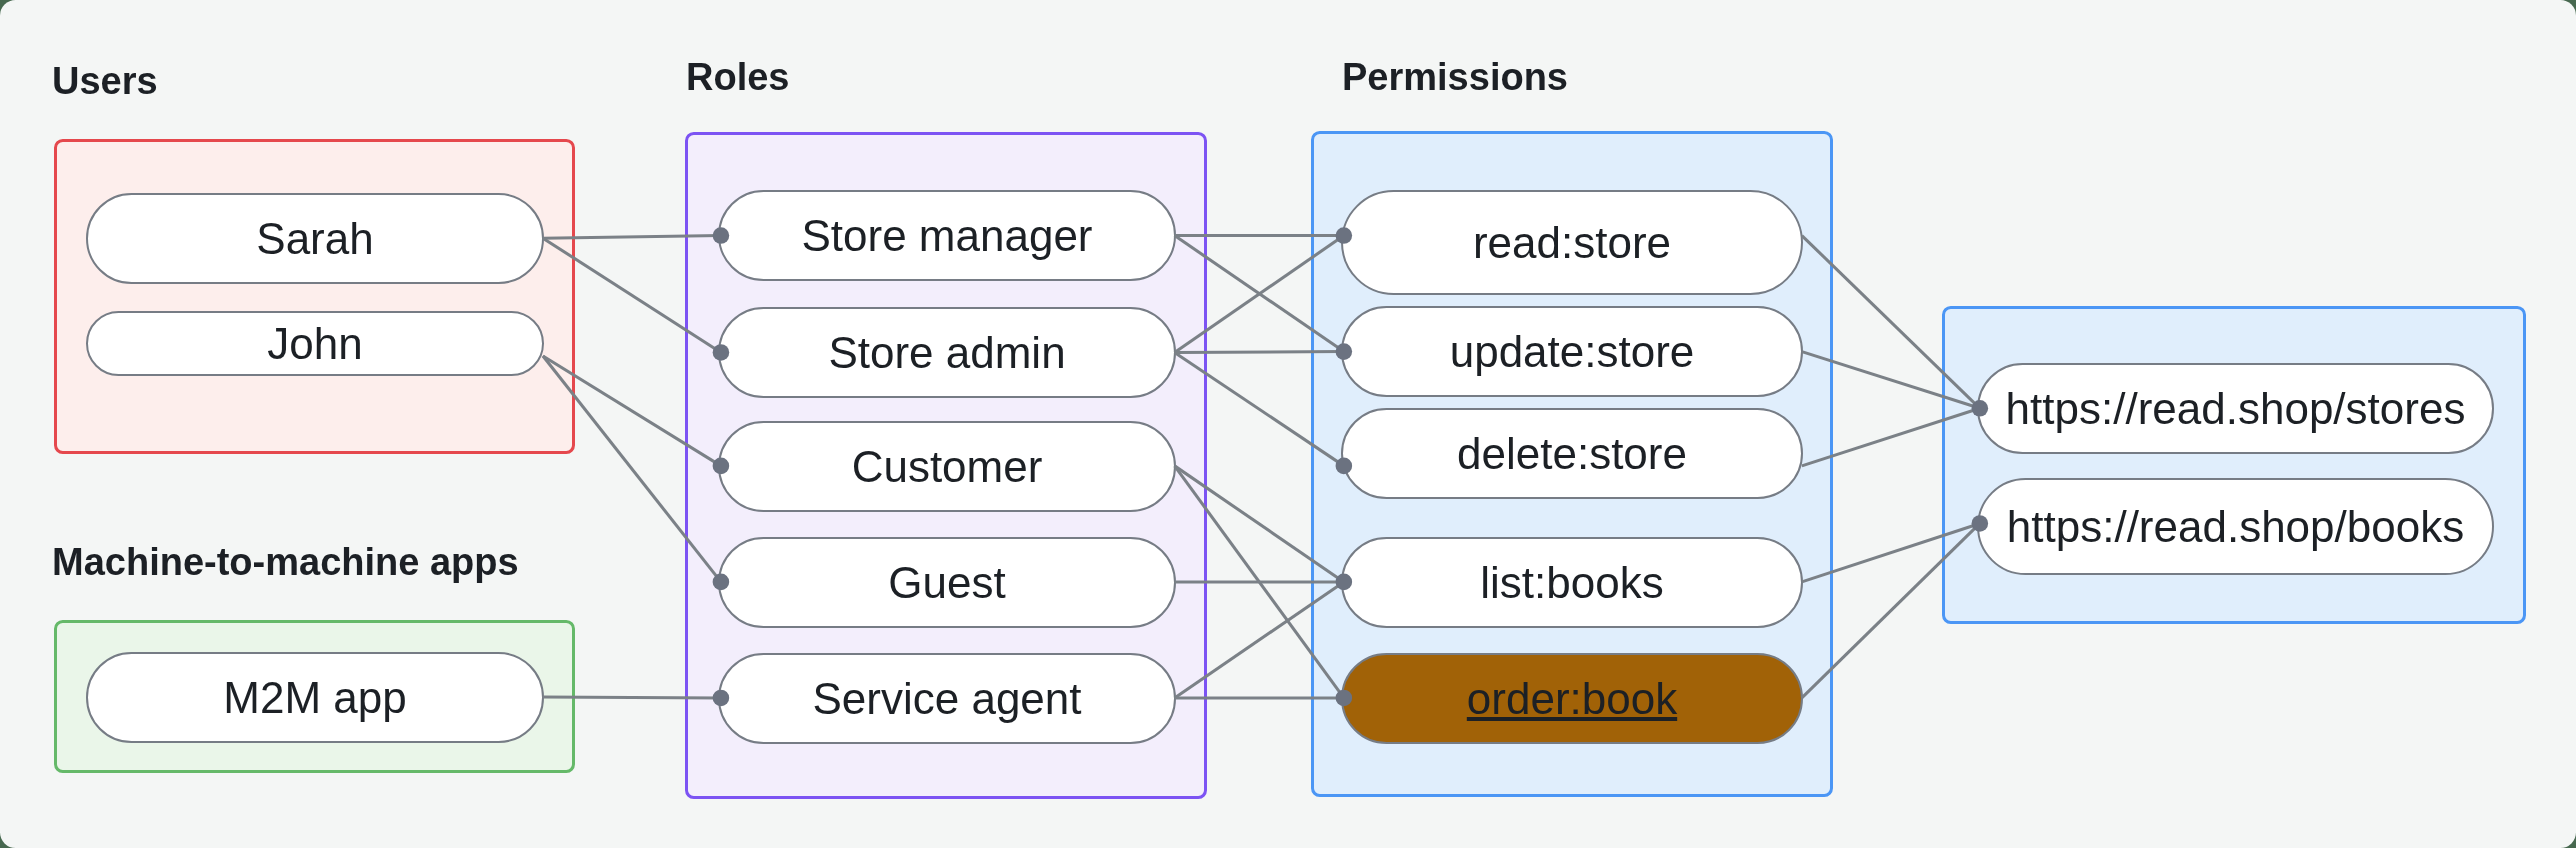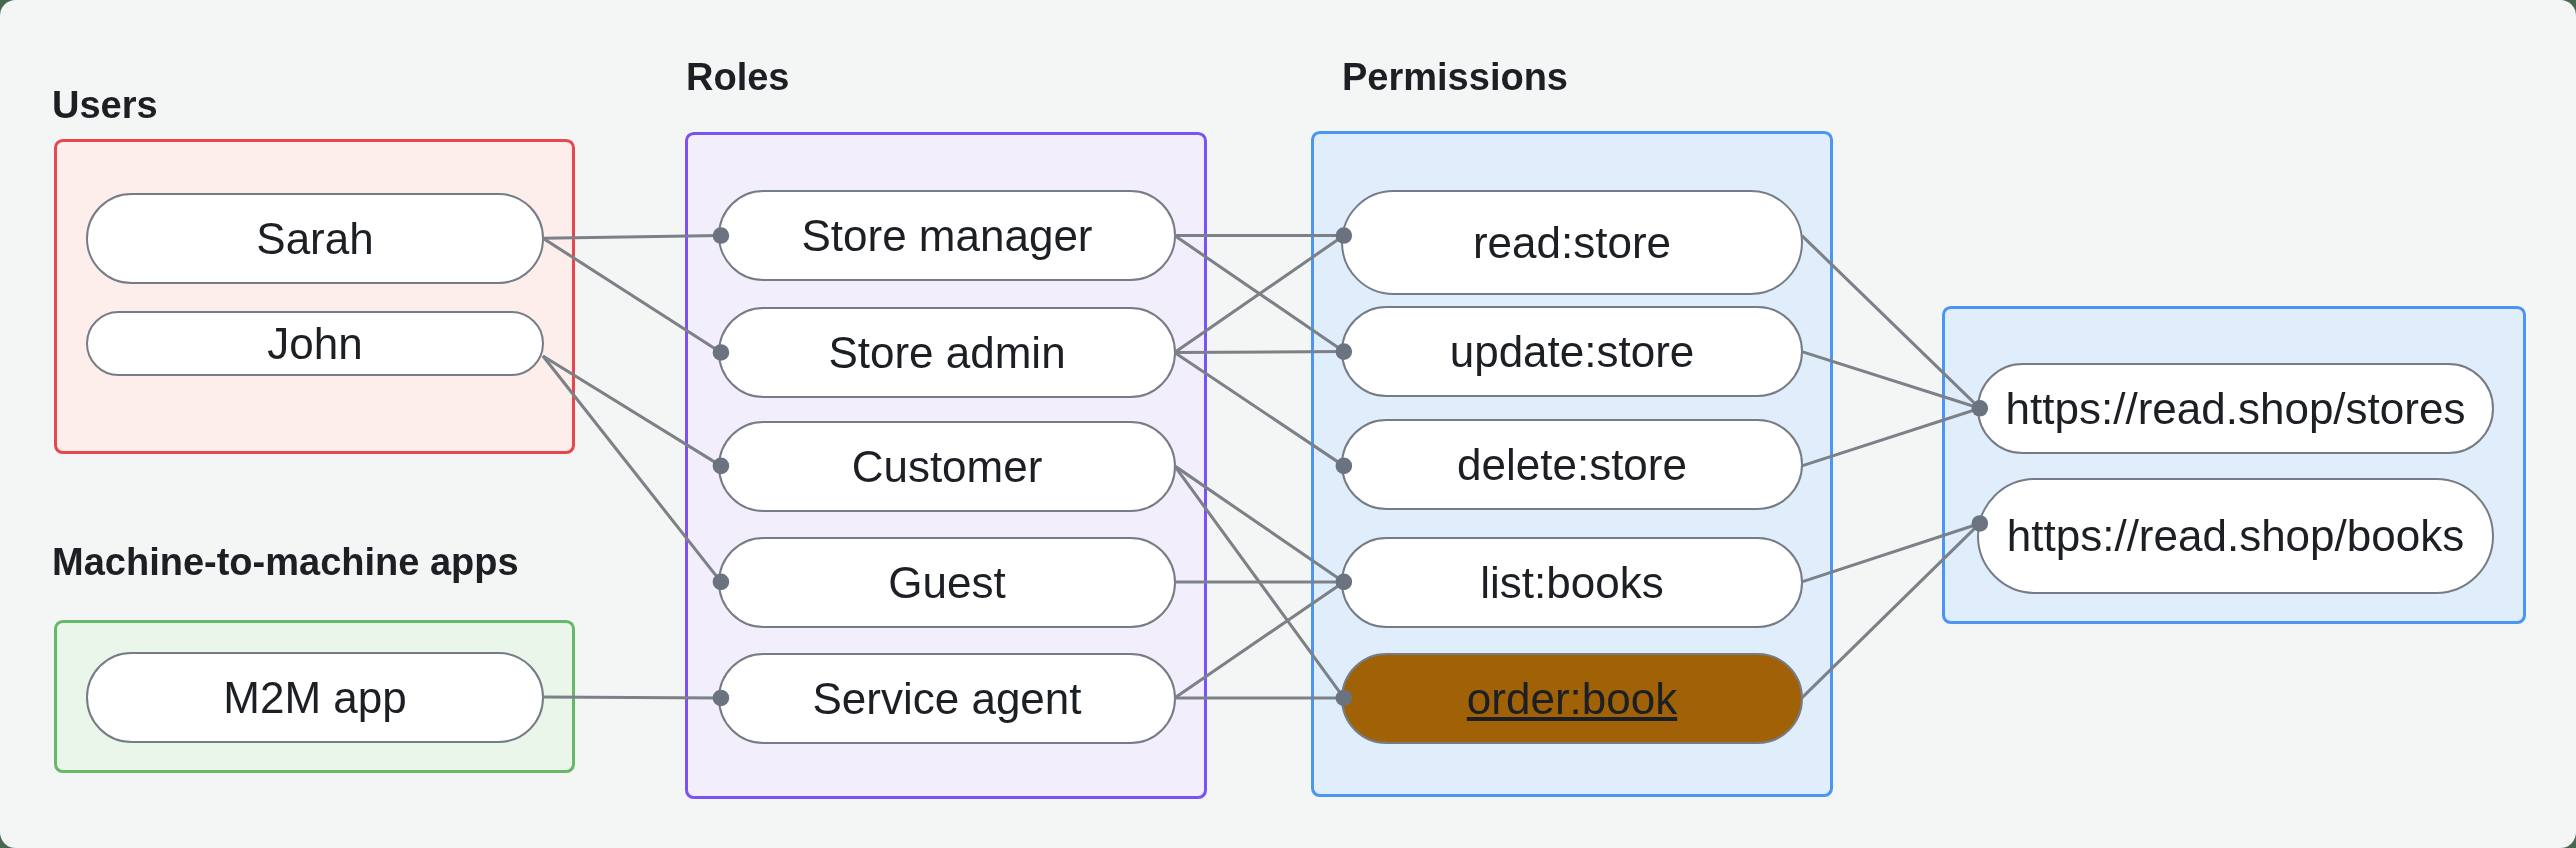--- a/index.html
+++ b/index.html
@@ -32,43 +32,43 @@
   #edges-layer{
     position:absolute;left:0;top:0;pointer-events:none;
   }
 </style>
 </head>
 <body>
 
 <div id="stage">
   <div id="canvas"></div>
 <div class="group-box" style="left: 54px; top: 139px; width: 521px; height: 315px; border-color: rgb(229, 72, 77); background: rgb(253, 238, 236);"></div>
-    <div class="group-label" style="left: 52px; top: 61px; margin-top: 24px;">Users</div>
+    <div class="group-label" style="left: 52px; top: 61px;">Users</div>
     <div class="pill" style="left: 86px; top: 193px; width: 458px; height: 91px; border-color: rgb(118, 124, 133); background: rgb(255, 255, 255); color: rgb(28, 32, 37);">Sarah</div>
     <div class="pill" style="left: 86px; top: 311px; width: 458px; height: 65px; border-color: rgb(118, 124, 133); background: rgb(255, 255, 255); color: rgb(28, 32, 37);">John</div>
     <div class="group-box" style="left: 54px; top: 620px; width: 521px; height: 153px; border-color: rgb(101, 185, 105); background: rgb(234, 246, 233);"></div>
     <div class="group-label" style="left: 52px; top: 542px;">Machine-to-machine apps</div>
     <div class="pill" style="left: 86px; top: 652px; width: 458px; height: 91px; border-color: rgb(118, 124, 133); background: rgb(255, 255, 255); color: rgb(28, 32, 37);">M2M app</div>
     <div class="group-box" style="left: 685px; top: 132px; width: 522px; height: 667px; border-color: rgb(124, 83, 243); background: rgb(243, 238, 252);"></div>
     <div class="group-label" style="left: 686px; top: 57px;">Roles</div>
     <div class="pill" style="left: 718px; top: 190px; width: 458px; height: 91px; border-color: rgb(118, 124, 133); background: rgb(255, 255, 255); color: rgb(28, 32, 37);">Store manager</div>
     <div class="pill" style="left: 718px; top: 307px; width: 458px; height: 91px; border-color: rgb(118, 124, 133); background: rgb(255, 255, 255); color: rgb(28, 32, 37);">Store admin</div>
     <div class="pill" style="left: 718px; top: 421px; width: 458px; height: 91px; border-color: rgb(118, 124, 133); background: rgb(255, 255, 255); color: rgb(28, 32, 37);">Customer</div>
     <div class="pill" style="left: 718px; top: 537px; width: 458px; height: 91px; border-color: rgb(118, 124, 133); background: rgb(255, 255, 255); color: rgb(28, 32, 37);">Guest</div>
     <div class="pill" style="left: 718px; top: 653px; width: 458px; height: 91px; border-color: rgb(118, 124, 133); background: rgb(255, 255, 255); color: rgb(28, 32, 37);">Service agent</div>
     <div class="group-box" style="left: 1311px; top: 131px; width: 522px; height: 666px; border-color: rgb(75, 150, 245); background: rgb(224, 238, 252);"></div>
     <div class="group-label" style="left: 1342px; top: 57px;">Permissions</div>
     <div class="pill" style="left: 1341px; top: 190px; width: 462px; height: 105px; border-color: rgb(118, 124, 133); background: rgb(255, 255, 255); color: rgb(28, 32, 37);">read:store</div>
     <div class="pill" style="left: 1341px; top: 306px; width: 462px; height: 91px; border-color: rgb(118, 124, 133); background: rgb(255, 255, 255); color: rgb(28, 32, 37);">update:store</div>
-    <div class="pill" style="left: 1341px; top: 419px; width: 462px; height: 91px; border-color: rgb(118, 124, 133); background: rgb(255, 255, 255); color: rgb(28, 32, 37);">delete:store</div>
+    <div class="pill" style="left: 1341px; top: 408px; width: 462px; height: 91px; border-color: rgb(118, 124, 133); background: rgb(255, 255, 255); color: rgb(28, 32, 37);">delete:store</div>
     <div class="pill" style="left: 1341px; top: 537px; width: 462px; height: 91px; border-color: rgb(118, 124, 133); background: rgb(255, 255, 255); color: rgb(28, 32, 37);">list:books</div>
     <div class="pill" style="left: 1341px; top: 653px; width: 462px; height: 91px; border-color: rgb(118, 124, 133); background: #a16207; color: rgb(28, 32, 37); text-decoration: underline;">order:book</div>
     <div class="group-box" style="left: 1942px; top: 306px; width: 584px; height: 318px; border-color: rgb(75, 150, 245); background: rgb(224, 238, 252);"></div>
     <div class="pill" style="left: 1977px; top: 363px; width: 517px; height: 91px; border-color: rgb(118, 124, 133); background: rgb(255, 255, 255); color: rgb(28, 32, 37);">https://read.shop/stores</div>
-    <div class="pill" style="left: 1977px; top: 478px; width: 517px; height: 116px; border-color: rgb(118, 124, 133); background: rgb(255, 255, 255); color: rgb(28, 32, 37);">https://read.shop/books</div>
+    <div class="pill" style="left: 1977px; top: 478px; width: 517px; height: 97px; border-color: rgb(118, 124, 133); background: rgb(255, 255, 255); color: rgb(28, 32, 37);">https://read.shop/books</div>
     <svg id="edges-layer" width="2576" height="848" viewBox="0 0 2952 972">
       <line x1="622" y1="273" x2="826" y2="270" stroke="#7b8187" stroke-width="3.5"></line>
       <line x1="622" y1="273" x2="826" y2="404" stroke="#7b8187" stroke-width="3.5"></line>
       <line x1="622" y1="408" x2="826" y2="534" stroke="#7b8187" stroke-width="3.5"></line>
       <line x1="622" y1="408" x2="826" y2="667" stroke="#7b8187" stroke-width="3.5"></line>
       <line x1="622" y1="799" x2="826" y2="800" stroke="#7b8187" stroke-width="3.5"></line>
       <line x1="1346" y1="270" x2="1540" y2="270" stroke="#7b8187" stroke-width="3.5"></line>
       <line x1="1346" y1="270" x2="1540" y2="403" stroke="#7b8187" stroke-width="3.5"></line>
       <line x1="1346" y1="404" x2="1540" y2="270" stroke="#7b8187" stroke-width="3.5"></line>
       <line x1="1346" y1="404" x2="1540" y2="403" stroke="#7b8187" stroke-width="3.5"></line>

